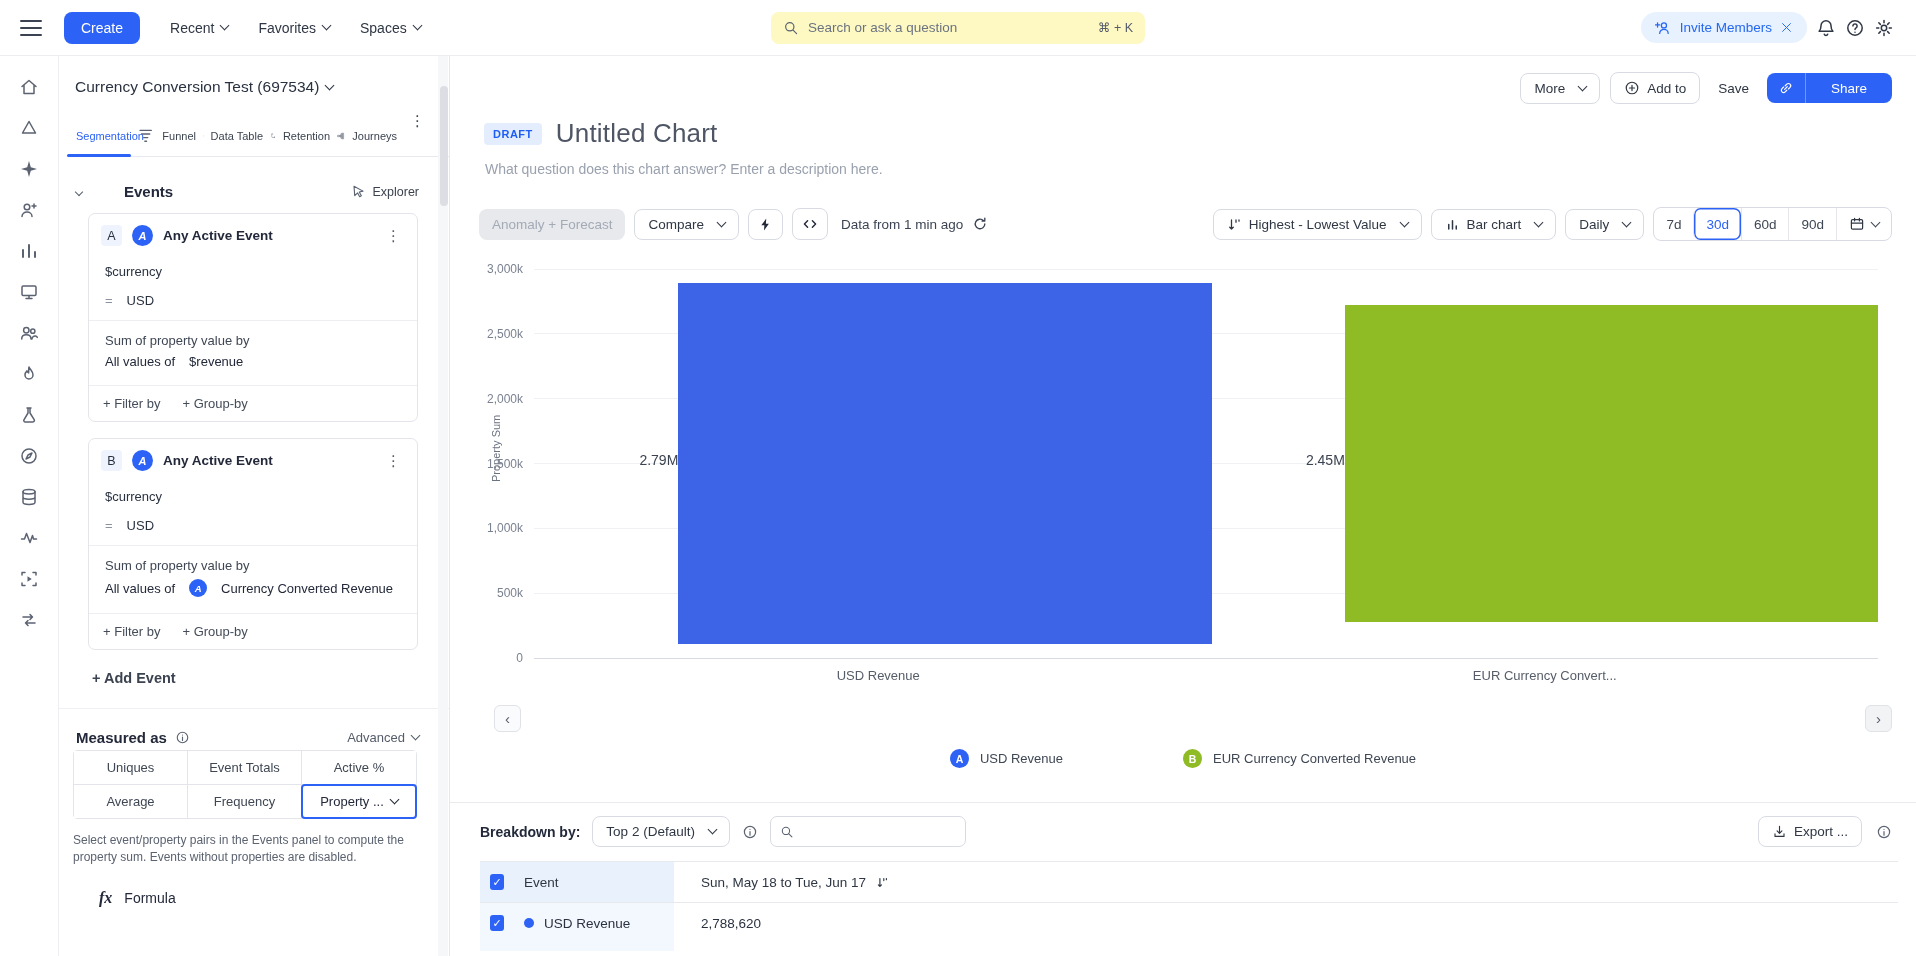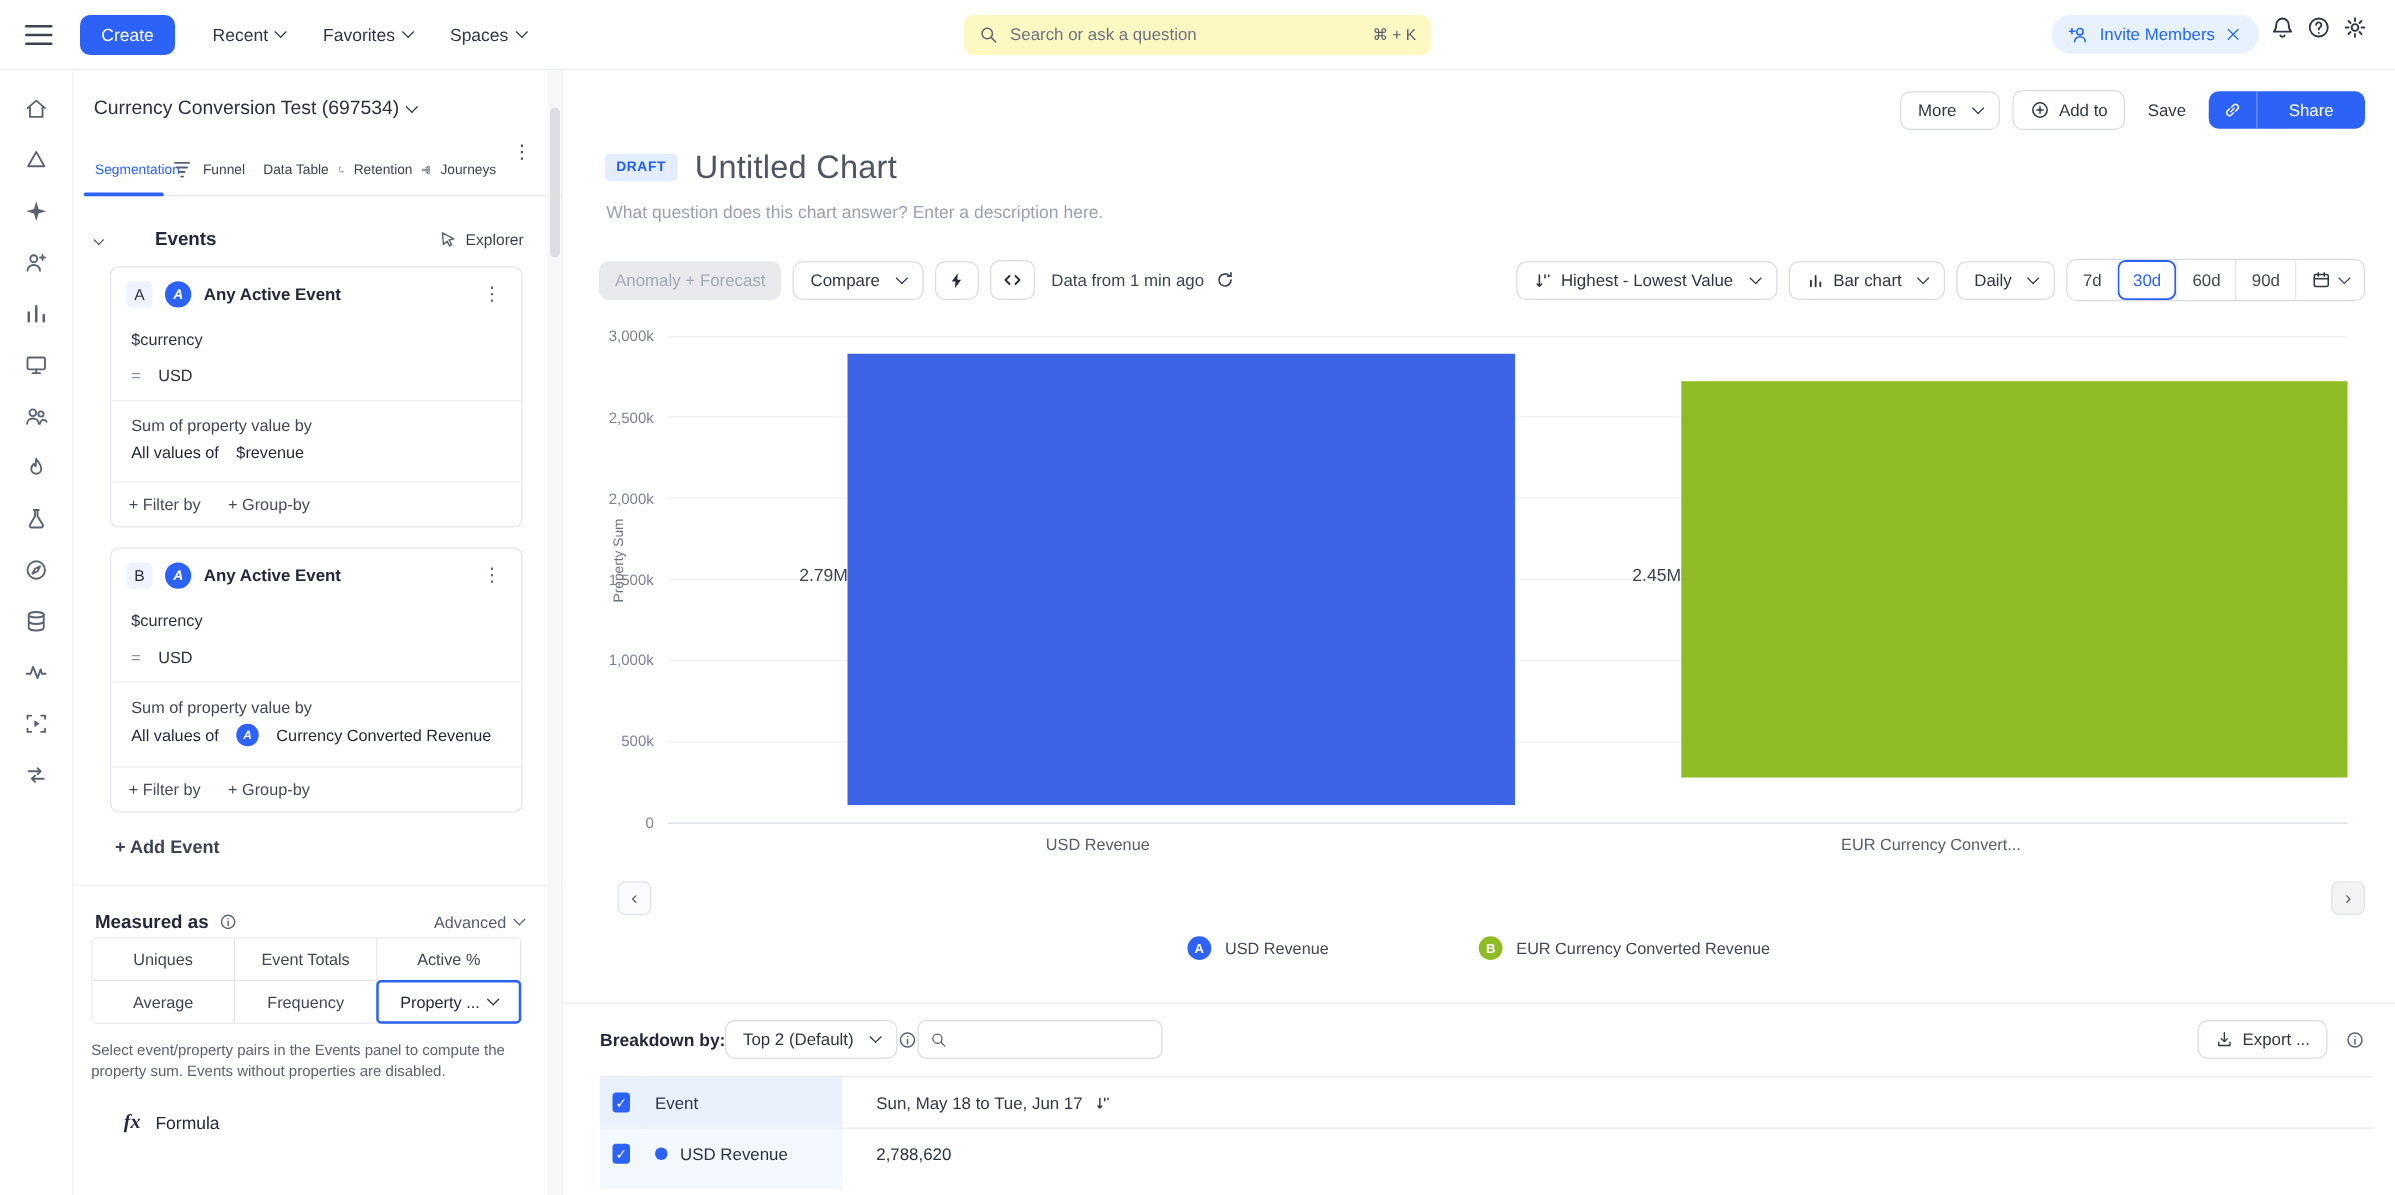--- a/index.html
+++ b/index.html
@@ -13,21 +13,21 @@
   
   .topnav { height:56px; border-bottom:1px solid #ebedf0; display:flex; align-items:center; position:relative; background:#fff; z-index:5;}
   .burger { width:22px; height:16px; margin:0 22px 0 20px; display:flex; flex-direction:column; justify-content:space-between; cursor:pointer;}
   .burger span { height:2px; background:#3c4350; border-radius:2px; }
   .btn-create { background:#2c62f5; color:#fff; font-size:14px; padding:8px 17px; border-radius:8px; border:none; cursor:pointer;}
   .nav-menu { display:flex; align-items:center; font-size:14px; color:#2f3744; margin-left:30px; cursor:pointer;}
   .nav-search { position:absolute; left:50%; transform:translateX(-50%); width:374px; height:32px; background:#fef9c3;
     border-radius:8px; display:flex; align-items:center; padding:0 12px; color:#6b7380; font-size:13.5px; cursor:text;}
   .nav-search .ph { margin-left:9px; flex:1; }
   .nav-search .kbd { color:#555d6b; font-size:12.5px; }
-  .nav-right { margin-left:auto; display:flex; gap:9px; padding-right:22px; }
+  .nav-right { margin-left:auto; display:flex; align-items:center; gap:9px; padding-right:22px; }
   .invite-pill { background:#e8f1fe; border-radius:999px; display:flex; align-items:center; gap:8px;
     padding:7px 14px; color:#2468f2; font-size:13.5px; cursor:pointer;}
 
   
   .shell { display:flex; height:900px; }
   .rail { width:59px; border-right:1px solid #eceef1; display:flex; flex-direction:column; align-items:center; padding-top:20px; gap:19px; }
   .rail .ritem { width:32px; height:22px; display:flex; align-items:center; justify-content:center; cursor:pointer; }
 
   
   .panel { width:391px; border-right:1px solid #e5e7ec; position:relative; background:#fff; }
@@ -120,21 +120,21 @@
   .pg { position:absolute; width:27px; height:27px; border:1px solid #e0e2e8; background:#fafbfc; border-radius:6px; color:#555d6b;
     display:flex; align-items:center; justify-content:center; font-size:15px; cursor:pointer;}
   .pg.left { left:24px; } .pg.right { right:-14px; background:#f2f3f5;}
   .legend { display:flex; justify-content:center; gap:120px; margin-top:14px; }
   .leg-item { display:flex; align-items:center; gap:11px; cursor:pointer;}
   .leg-chip { width:19px; height:19px; border-radius:50%; color:#fff; font-size:10.5px; font-weight:bold; display:flex; align-items:center; justify-content:center;}
   .leg-label { font-size:13px; color:#3f4754; }
 
   
   .bk-divider { border-top:1px solid #e8eaee; margin-top:34px; }
-  .bk-row { display:flex; align-items:center; gap:0; padding:13px 24px 12px 30px; }
+  .bk-row { display:flex; align-items:center; gap:12px; padding:13px 24px 12px 30px; }
   .bk-label { font-size:14px; font-weight:bold; color:#23293a; }
   .bk-search { width:196px; height:31px; border:1px solid #d8dbe2; border-radius:7px; display:flex; align-items:center; padding:0 9px; gap:7px; cursor:text;}
   .bk-right { margin-left:auto; display:flex; align-items:center; gap:14px; }
   .table { margin:2px 18px 0 30px; font-size:13.5px; }
   .trow { display:grid; grid-template-columns:34px 160px 1fr; border-top:1px solid #e7e9ed; }
   .trow:last-child { border-bottom:1px solid #e7e9ed; }
   .tcell { display:flex; align-items:center; padding:0 10px; height:40px; gap:10px;}
   .thead .c1,.thead .c2 { background:#e9f1fc; }
   .tdata .c1,.tdata .c2 { background:#f3f8fe; }
   .cbox { width:16px; height:16px; border-radius:3px; background:#2c62f5; color:#fff; font-size:11px;

